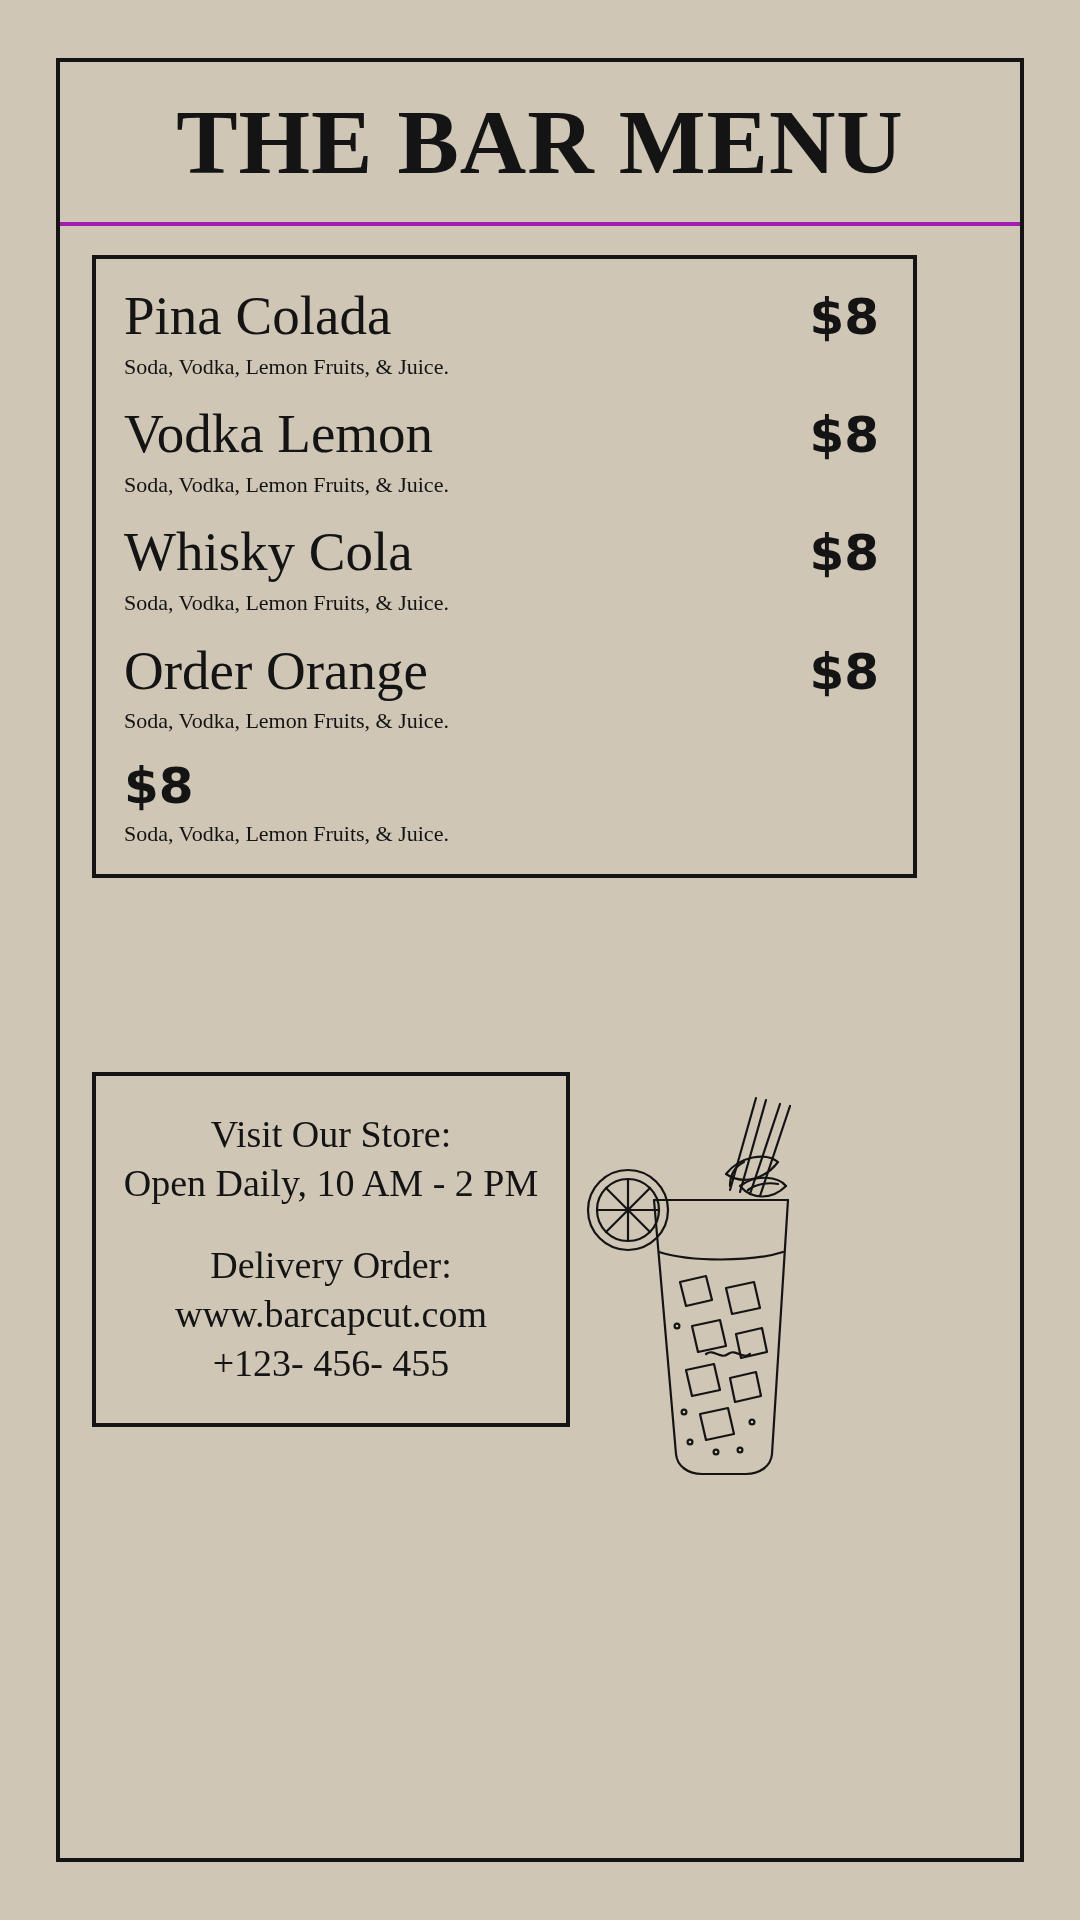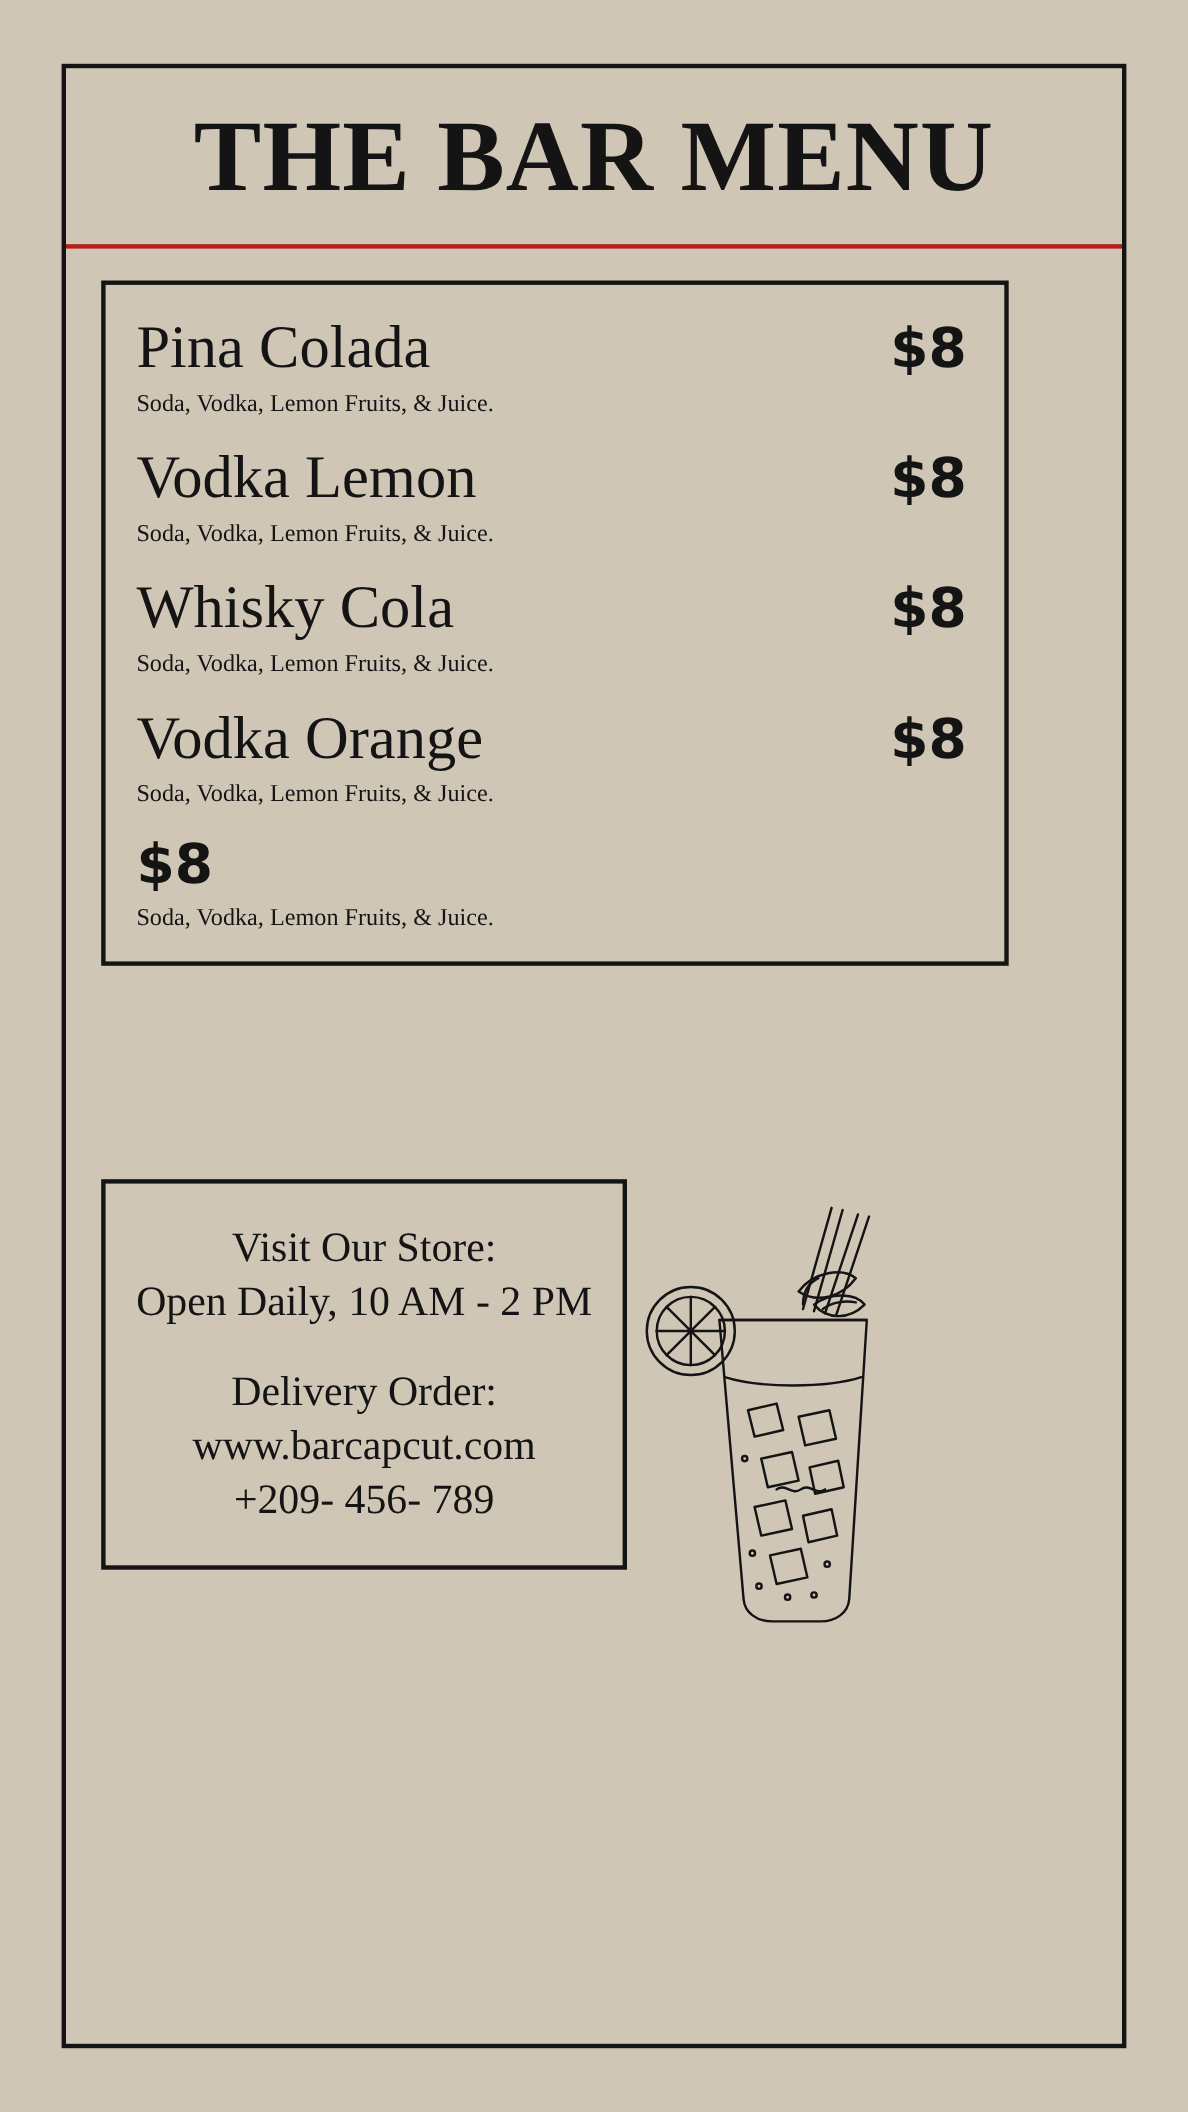--- a/index.html
+++ b/index.html
@@ -21,21 +21,21 @@
     top: 58px;
     width: 968px;
     height: 1804px;
     border: 4px solid #141414;
     box-sizing: border-box;
   }
 
   
   .title-band {
     height: 164px;
-    border-bottom: 4px solid #b91c1c;
+    border-bottom: 4px solid #a21caf;
     display: flex;
     align-items: center;
     justify-content: center;
     box-sizing: border-box;
   }
   .title-band h1 {
     margin: 0;
     font-family: "Liberation Serif", serif;
     font-weight: 700;
     font-size: 92px;
@@ -152,42 +152,42 @@
     <div class="menu-item">
       <div class="item-row">
         <span class="item-name">Whisky Cola</span>
         <span class="item-price">$8</span>
       </div>
       <div class="item-desc">Soda, Vodka, Lemon Fruits,  &amp; Juice.</div>
     </div>
 
     <div class="menu-item">
       <div class="item-row">
-        <span class="item-name">Vodka Orange</span>
+        <span class="item-name">Order Orange</span>
         <span class="item-price">$8</span>
       </div>
       <div class="item-desc">Soda, Vodka, Lemon Fruits,  &amp; Juice.</div>
     </div>
 
     <div class="menu-item">
       <div class="item-row">
         <span class="item-price">$8</span>
       </div>
       <div class="item-desc">Soda, Vodka, Lemon Fruits,  &amp; Juice.</div>
     </div>
 
   </div>
 
   <div class="footer-box">
     <div class="footer-line">Visit Our Store:</div>
     <div class="footer-line">Open Daily, 10 AM - 2 PM</div>
     <div class="footer-gap"></div>
     <div class="footer-line">Delivery Order:</div>
     <div class="footer-line">www.barcapcut.com</div>
-    <div class="footer-line">+209- 456- 789</div>
+    <div class="footer-line">+123- 456- 455</div>
   </div>
 
   <div class="glass-art">
     <svg width="240" height="400" viewBox="0 0 240 400" fill="none" stroke="#141414" stroke-width="2.2" stroke-linecap="round" stroke-linejoin="round">
 
       <path d="M150 108 L176 16"></path>
       <path d="M160 110 L186 18"></path>
       <path d="M170 112 L200 22"></path>
       <path d="M180 114 L210 24"></path>
 

